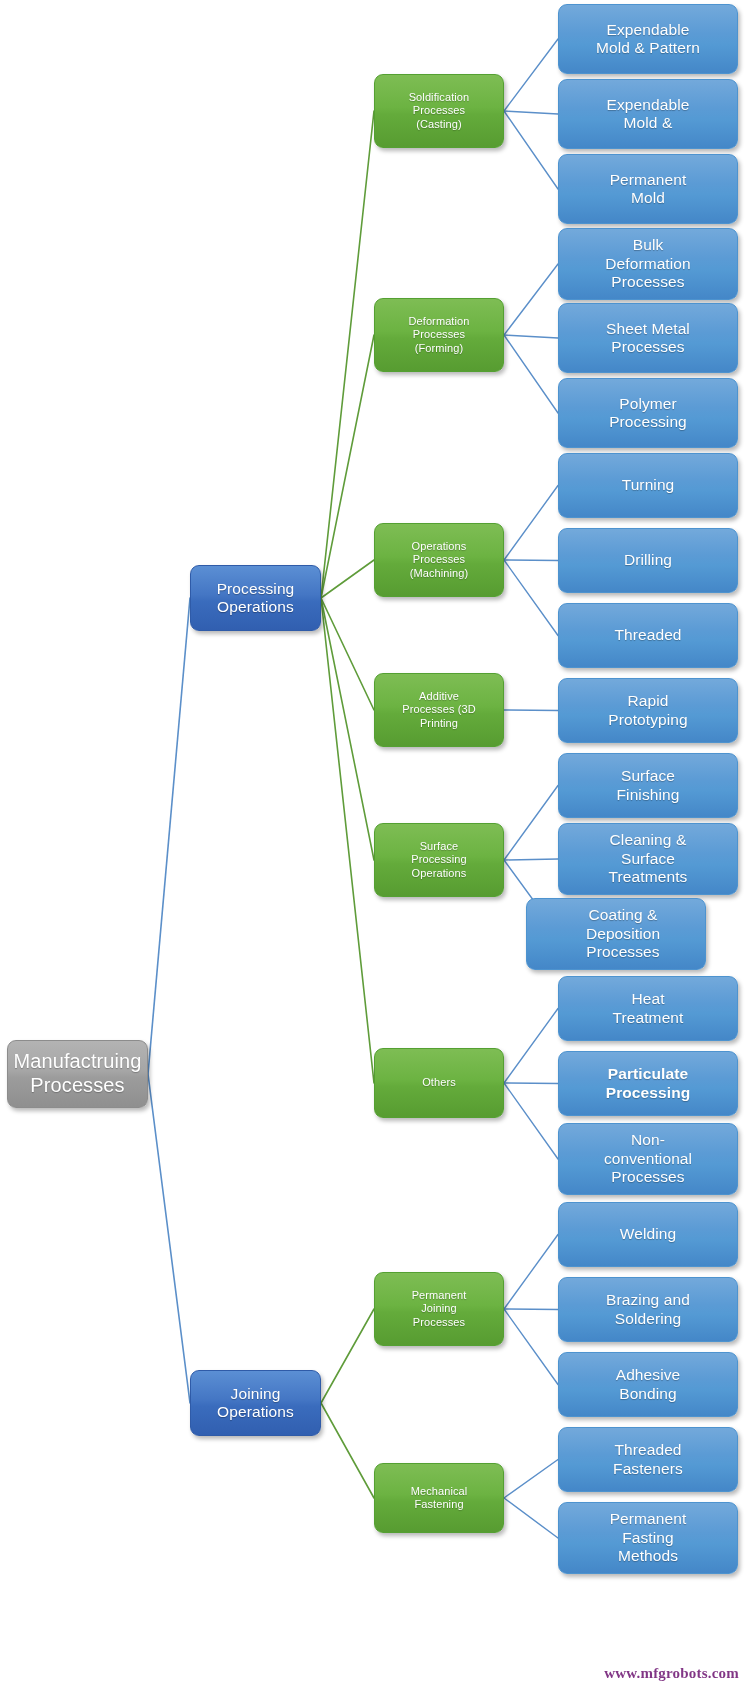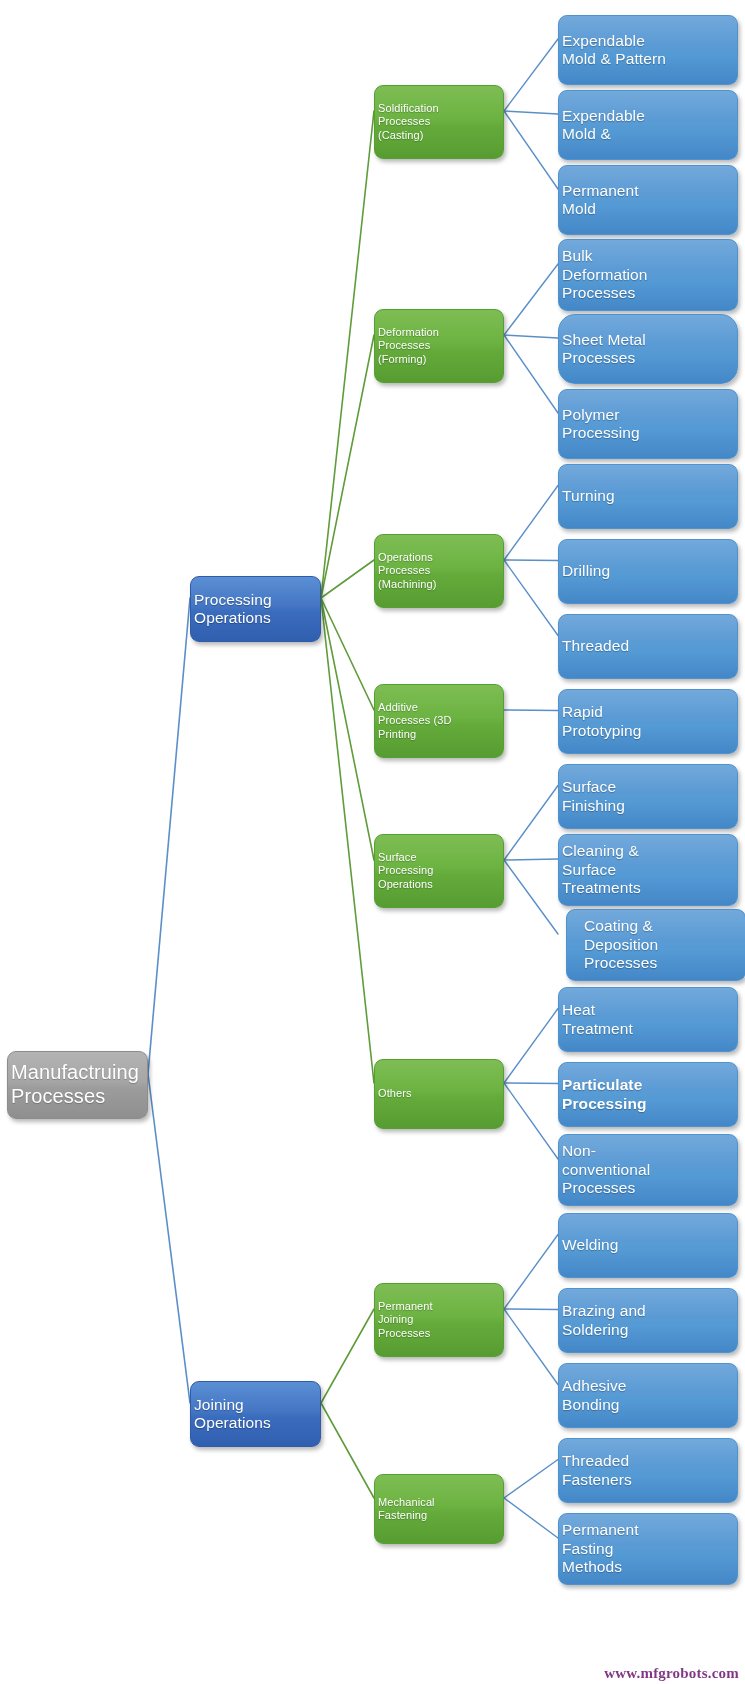--- a/index.html
+++ b/index.html
@@ -23,29 +23,29 @@
     width: 745px;
     height: 1684px;
     pointer-events: none;
   }
   .node {
     position: absolute;
     box-sizing: border-box;
     display: flex;
     align-items: center;
     justify-content: center;
+    text-align: center;
     border-radius: 9px;
     color: #ffffff;
     line-height: 1.19;
     letter-spacing: 0.1px;
     padding: 2px 3px;
     box-shadow: 2px 3px 4px rgba(0,0,0,0.28);
     overflow: visible;
     z-index: 5;
-    margin-top: 11px;
   }
   .node span { display: block; width: 100%; white-space: pre-line; }
 
   
   .node.root {
     background: linear-gradient(to bottom, #b3b3b3 0%, #a6a6a6 45%, #9c9c9c 55%, #8f8f8f 100%);
     border: 1px solid #8c8c8c;
     font-size: 20px;
     text-shadow: 0 1px 1px rgba(0,0,0,0.25);
   }
@@ -183,21 +183,21 @@
       </div>
       <div class="node lvl3" style="left: 558px; top: 154px; width: 180px; height: 70px;">
         <span>Permanent
 Mold</span>
       </div>
       <div class="node lvl3" style="left: 558px; top: 228px; width: 180px; height: 72px;">
         <span>Bulk
 Deformation
 Processes</span>
       </div>
-      <div class="node lvl3" style="left: 558px; top: 303px; width: 180px; height: 70px; border-radius: 17px;">
+      <div class="node lvl3" style="left: 558px; top: 303px; width: 180px; height: 70px;">
         <span>Sheet Metal
 Processes</span>
       </div>
       <div class="node lvl3" style="left: 558px; top: 378px; width: 180px; height: 70px;">
         <span>Polymer
 Processing</span>
       </div>
       <div class="node lvl3" style="left: 558px; top: 453px; width: 180px; height: 65px;">
         <span>Turning</span>
       </div>
@@ -213,21 +213,21 @@
       </div>
       <div class="node lvl3" style="left: 558px; top: 753px; width: 180px; height: 65px;">
         <span>Surface
 Finishing</span>
       </div>
       <div class="node lvl3" style="left: 558px; top: 823px; width: 180px; height: 72px;">
         <span>Cleaning  &amp;
 Surface
 Treatments</span>
       </div>
-      <div class="node lvl3" style="left: 566px; top: 898px; width: 180px; height: 72px; padding-left: 17px;">
+      <div class="node lvl3" style="left: 526px; top: 898px; width: 180px; height: 72px; padding-left: 17px;">
         <span>Coating &amp;
 Deposition
 Processes</span>
       </div>
       <div class="node lvl3" style="left: 558px; top: 976px; width: 180px; height: 65px;">
         <span>Heat
 Treatment</span>
       </div>
       <div class="node lvl3" style="left: 558px; top: 1051px; width: 180px; height: 65px; font-weight: bold;">
         <span>Particulate

